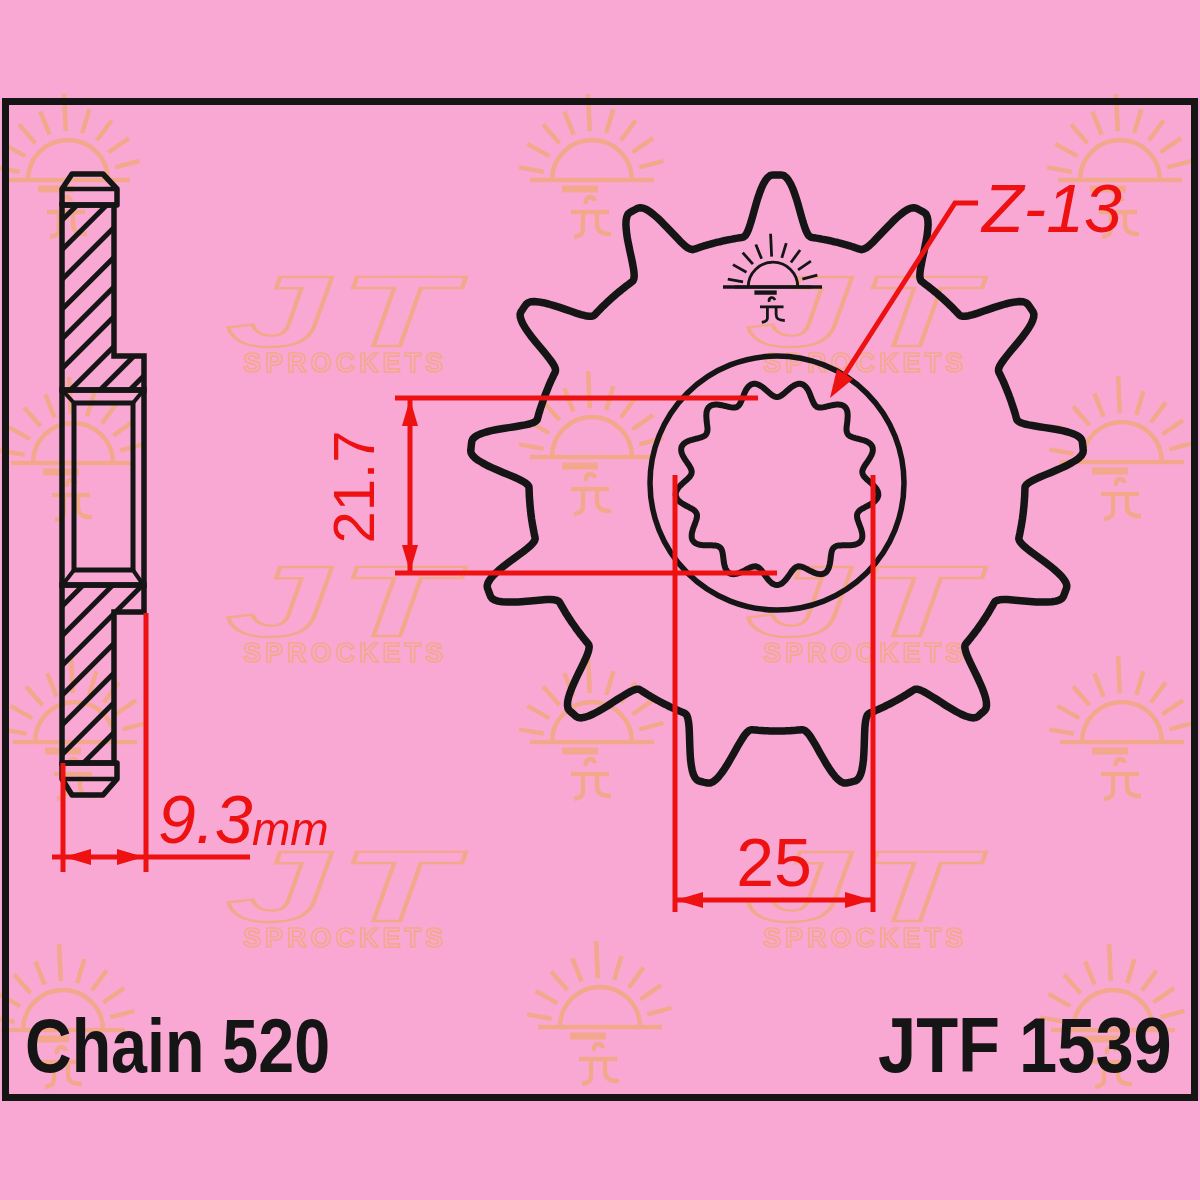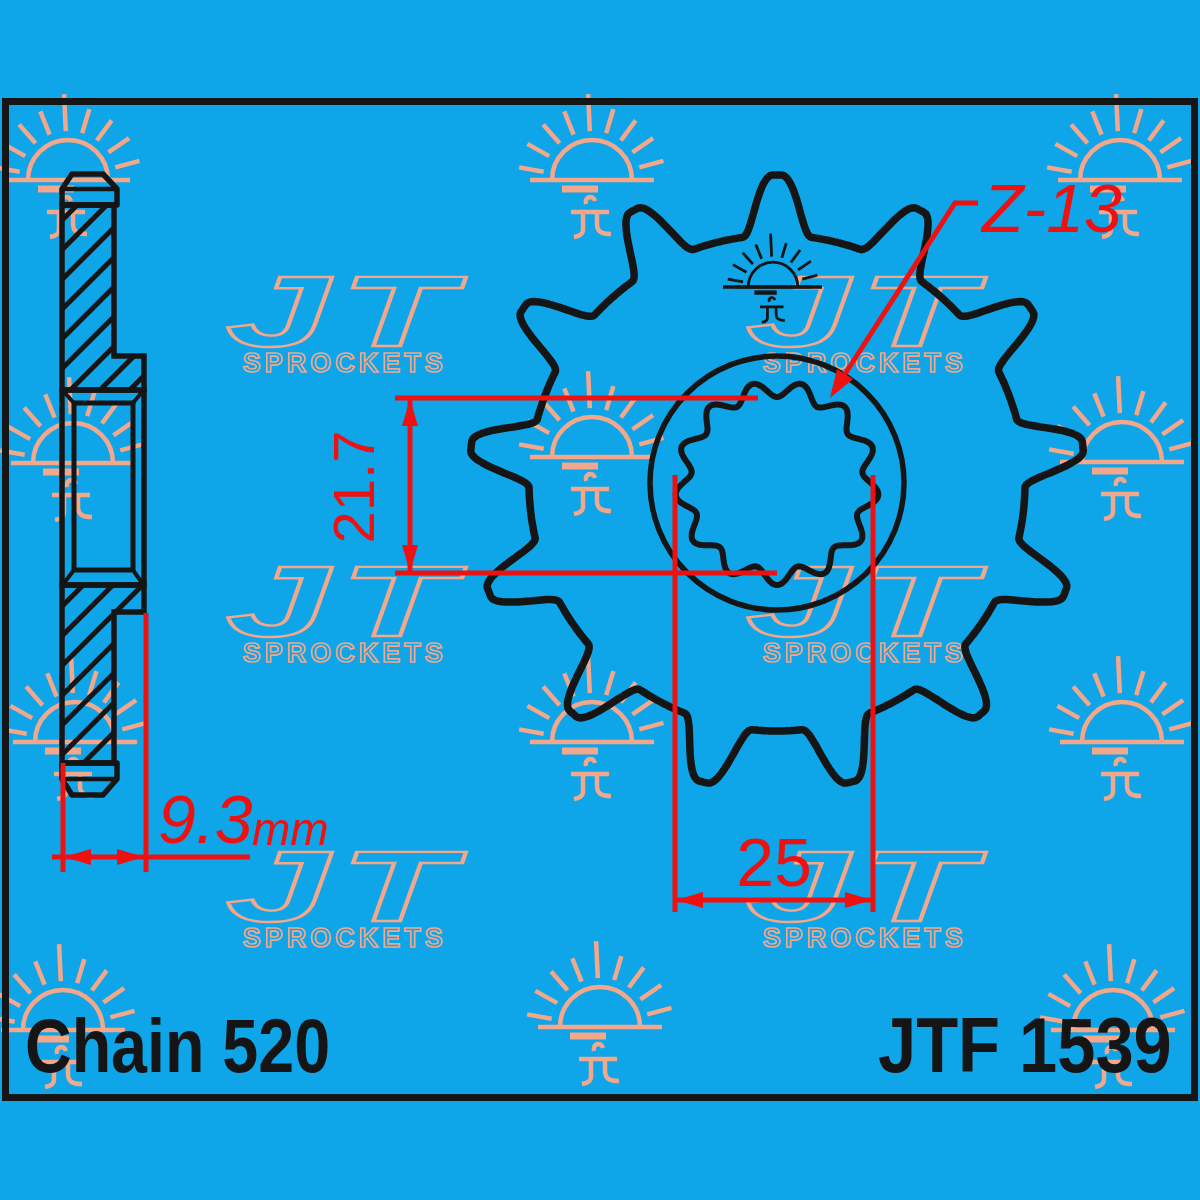--- a/index.html
+++ b/index.html
@@ -1,16 +1,16 @@
 <!DOCTYPE html>
 <html style="--red: #ee1111; --peach: #f3a88b; --ink: #151515;"><head>
 <meta charset="utf-8">
 <style>
   html,body{margin:0;padding:0;background:#ffffff;}
-  #canvas{width:1200px;height:1200px;position:relative;background:#0ea5e9;
+  #canvas{width:1200px;height:1200px;position:relative;background:#f9a8d4;
           font-family:"Liberation Sans", sans-serif;}
   svg text{font-family:"Liberation Sans", sans-serif;}
   .blk{stroke:var(--ink,#151515);fill:none;}
   .hatched{fill:url(#hatch);stroke:var(--ink,#151515);stroke-width:5.5;}
   .red{stroke:var(--red,#ee1111);fill:none;stroke-width:5;}
   .arr{fill:var(--red,#ee1111);stroke:none;}
   .redtxt{fill:var(--red,#ee1111);stroke:none;}
   .blktxt{fill:var(--ink,#151515);stroke:none;font-weight:bold;}
   .wm{color:var(--peach,#f3a88b);}
   .wm-jt{fill:none;stroke:currentColor;stroke-width:2.4;font-weight:bold;font-style:italic;

